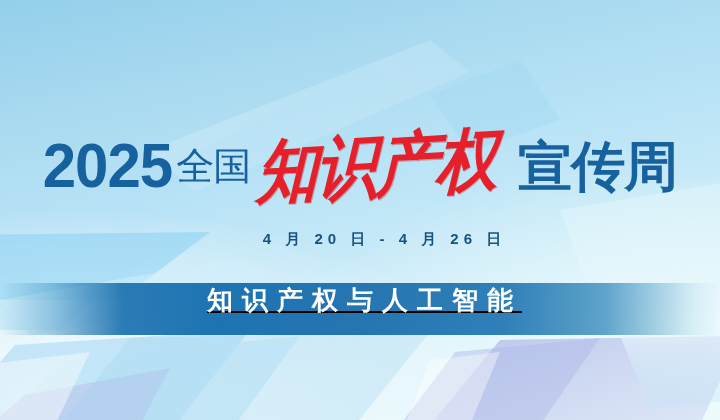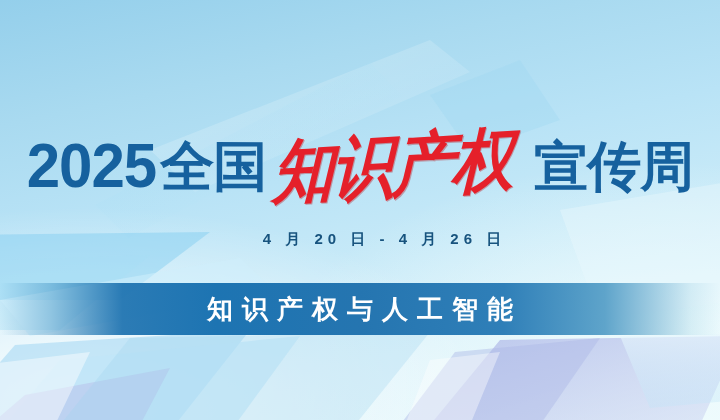--- a/index.html
+++ b/index.html
@@ -52,22 +52,22 @@
 
   .hl-year {
     font-size: 60px;
     font-weight: 700;
     color: #16619e;
     letter-spacing: -1px;
     line-height: 1;
     transform: scaleY(1.06);
   }
   .hl-cn1 {
-    font-size: 54px;
-    font-weight: 700;
+    font-size: 38px;
+    font-weight: 400;
     color: #16619e;
     line-height: 1;
     margin-left: 4px;
     letter-spacing: -1px;
   }
   .hl-brush {
     font-family: "DejaVu Serif", "Liberation Serif", serif;
     font-size: 62px;
     font-weight: 700;
     font-style: italic;
@@ -111,22 +111,23 @@
       rgba(31,123,180,0.00) 0%,
       rgba(31,123,180,0.35) 7%,
       rgba(28,113,175,0.92) 17%,
       #1d74b2 30%,
       #2575b0 50%,
       #2f7fb8 70%,
       rgba(60,143,190,0.80) 84%,
       rgba(90,170,205,0.15) 96%,
       rgba(120,190,215,0.00) 100%);
     display: flex;
-    align-items: center;
+    align-items: flex-start;
     justify-content: center;
+    text-decoration: underline;
   }
   .ribbon-text {
     font-size: 26px;
     font-weight: 700;
     color: #ffffff;
     letter-spacing: 9px;
     text-indent: 9px;
     white-space: nowrap;
   }
 </style>

